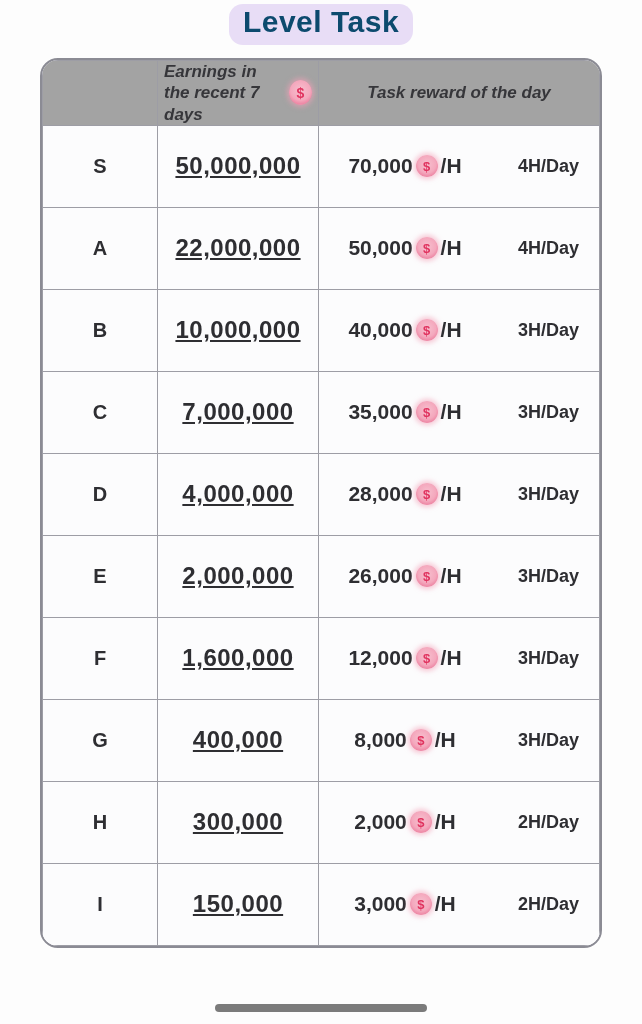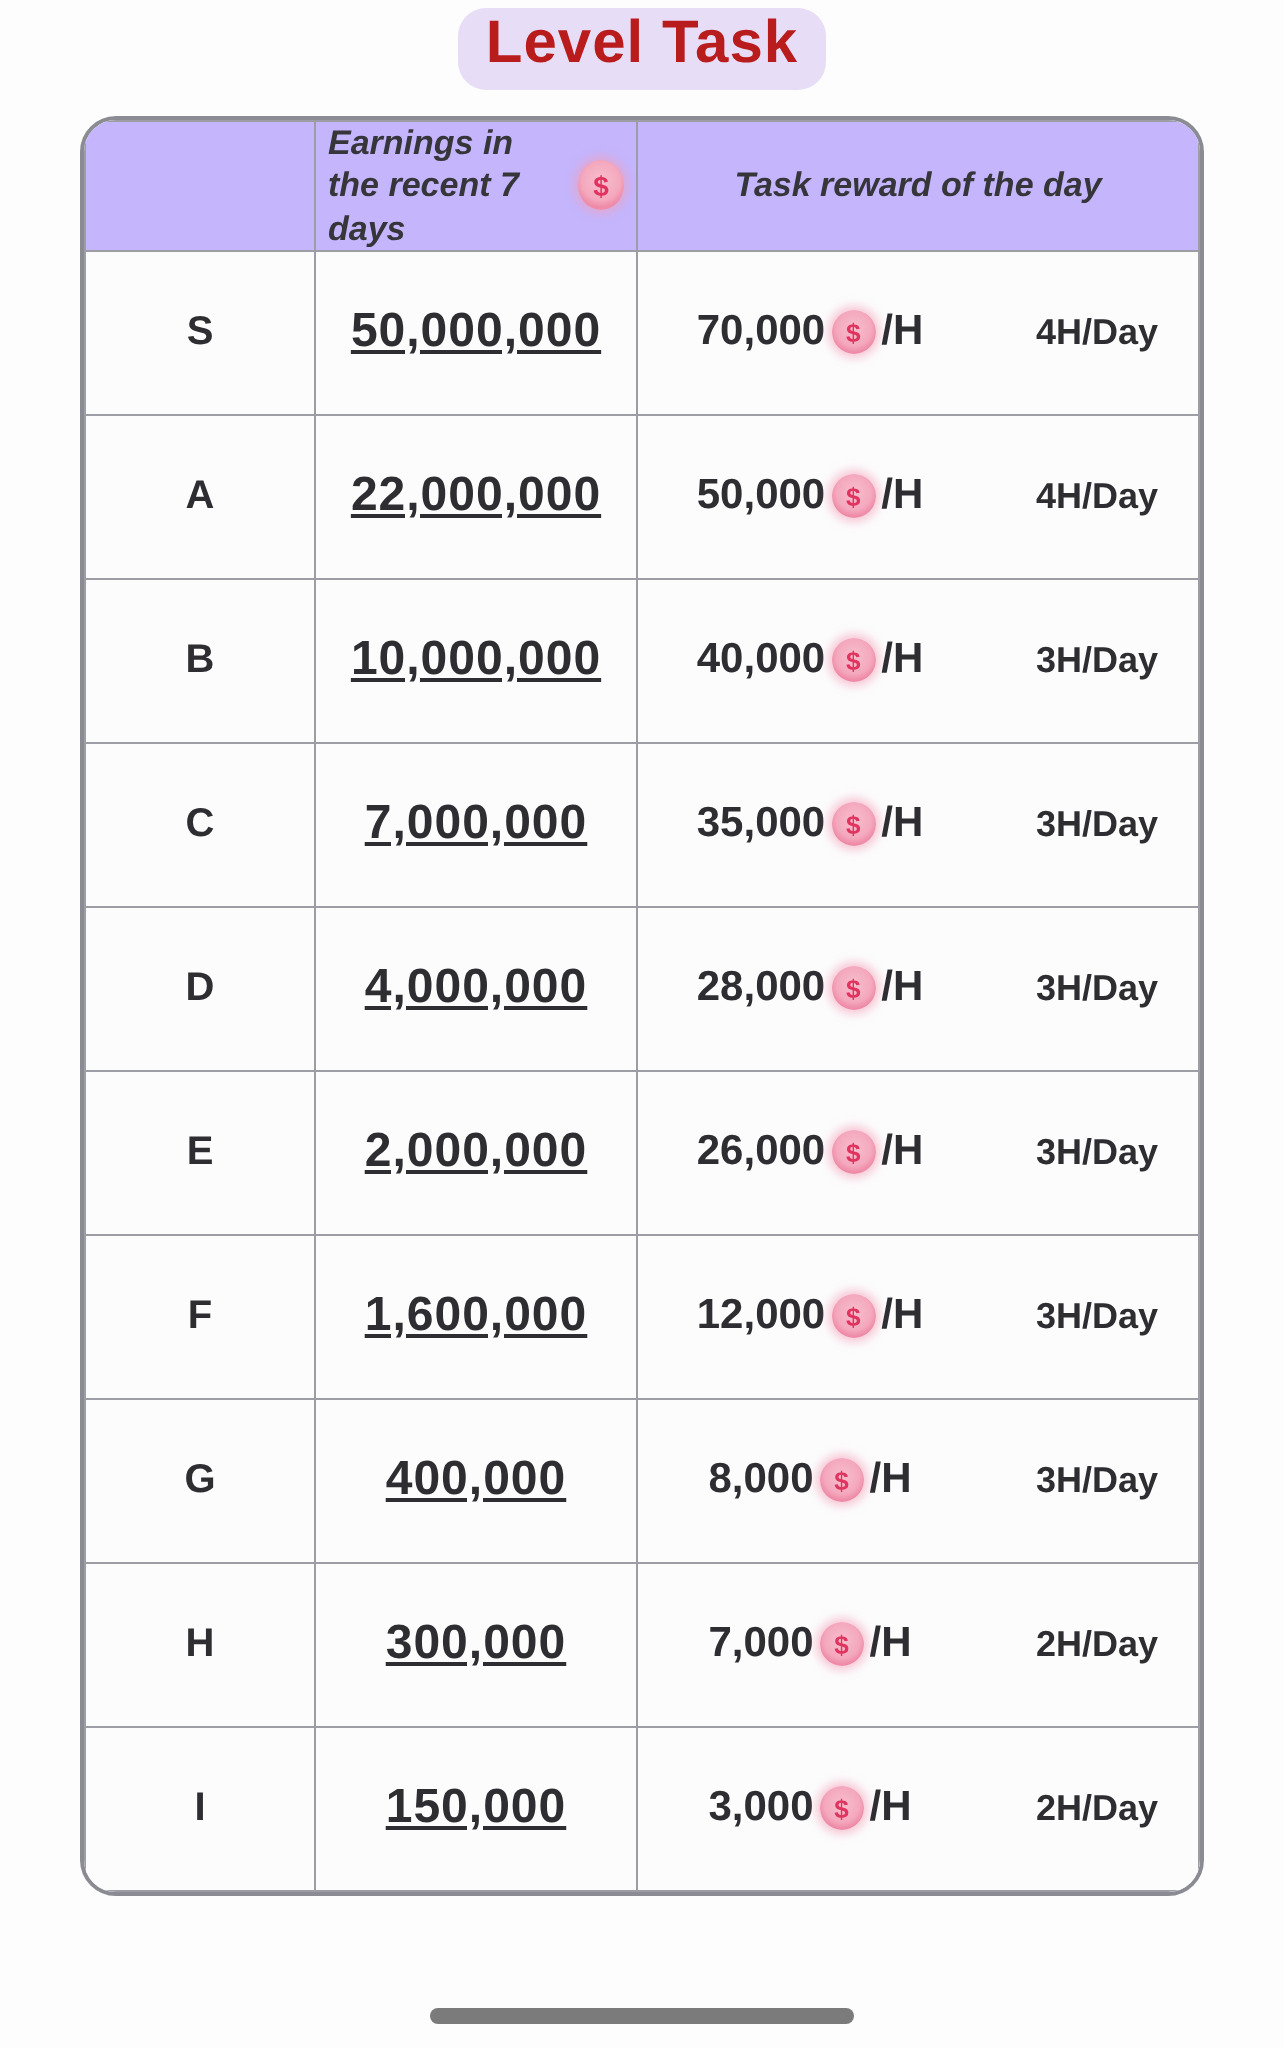--- a/index.html
+++ b/index.html
@@ -16,40 +16,40 @@
   .title-pill {
     display:inline-block;
     background:#e8ddf6;
     border-radius:14px;
     padding:1px 14px 6px 14px;
   }
   .title-text {
     font-size:30px;
     font-weight:bold;
     letter-spacing:0.5px;
-    color:#b91c1c;
+    color:#0c4a6e;
   }
 
   
   .table-wrap {
     position:absolute;
     left:40px; top:58px;
     width:562px;
     border:2px solid #8b8b94;
     border-radius:18px;
     overflow:hidden;
     background:#fcfcfd;
   }
   table { width:100%; border-collapse:collapse; }
   col.c-level { width:115px; }
   col.c-earn  { width:161px; }
   th, td { border:1px solid #9d9da5; }
   thead th {
     height:53px;
-    background:#c4b5fd;
+    background:#a3a3a3;
     font-style:italic;
     font-weight:bold;
     font-size:17px;
     color:#36363a;
     text-align:center;
     vertical-align:middle;
   }
   tbody td {
     height:82px;
     background:#fcfcfd;
@@ -250,21 +250,21 @@
       </span>
     </td>
   </tr>
 
   <tr>
     <td class="level-cell">H</td>
     <td class="earn-cell">300,000</td>
     <td class="reward-cell">
       <span class="reward-inner">
         <span class="rate-group">
-          <span>7,000</span>
+          <span>2,000</span>
                 <span class="coin">$</span>
                 <span>/H</span>
         </span>
         <span class="daily">2H/Day</span>
       </span>
     </td>
   </tr>
 
   <tr>
     <td class="level-cell">I</td>

